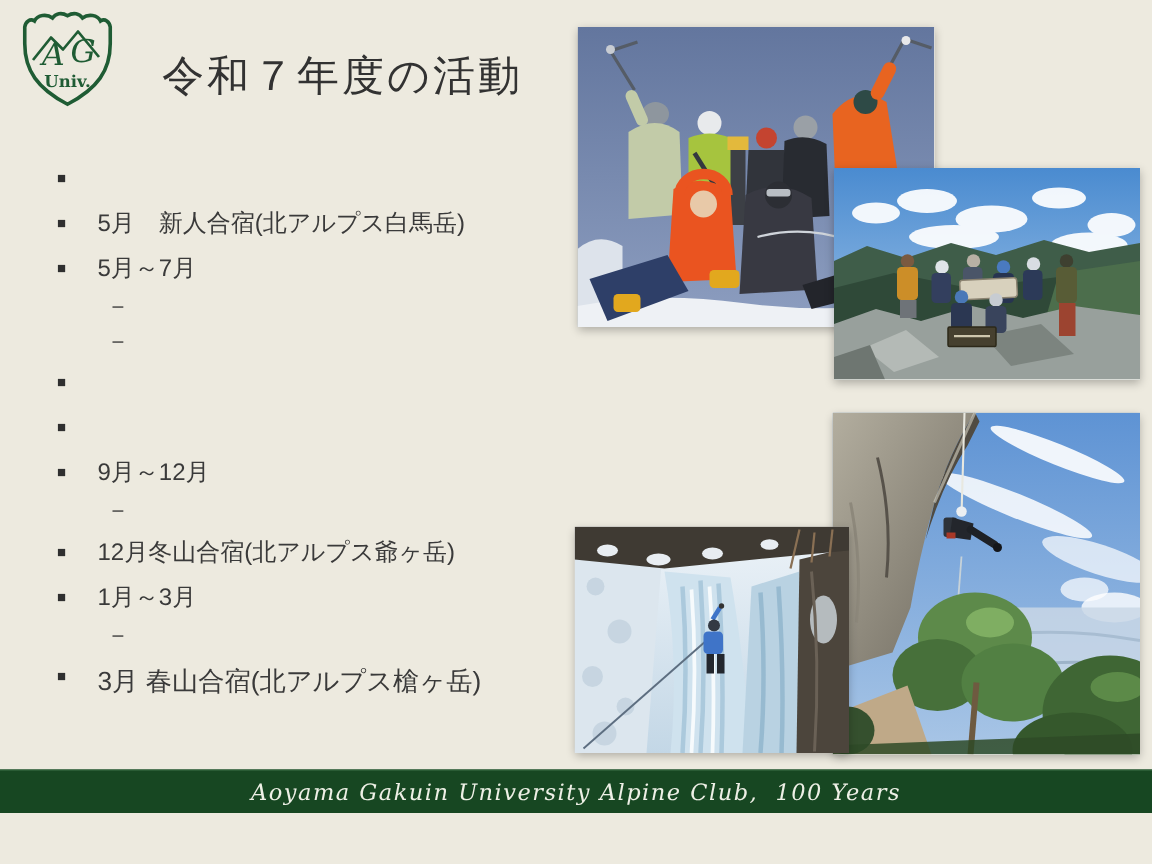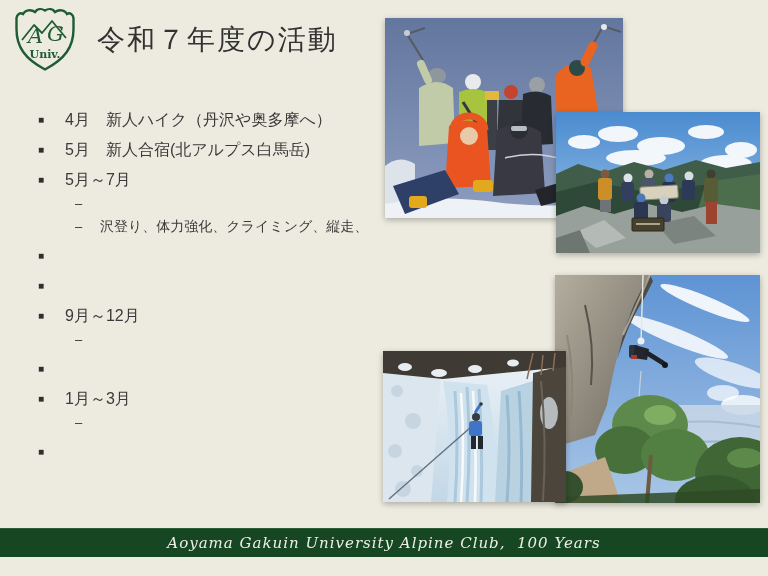--- a/index.html
+++ b/index.html
@@ -5,42 +5,42 @@
   html,body{margin:0;padding:0;background:#888;}
   .slide{
     position:relative;width:768px;height:576px;overflow:hidden;
     background:#edeadf;
     font-family:"Liberation Sans",sans-serif;
     color:#3a3a3a;
   }
   
   .logo{position:absolute;left:13px;top:7px;width:64px;height:66px;}
   .title{
-    position:absolute;left:96px;top:20px;margin:1px;
+    position:absolute;left:96px;top:20px;margin:12px;
     font-size:28px;font-weight:500;color:#323232;letter-spacing:2px;
   }
   
   .activities{position:absolute;left:38px;top:100px;width:430px;}
   .item{display:flex;align-items:flex-start;}
   .item .marker{flex-shrink:0;color:#2f2f2f;}
   .lv1{margin-top:10px;font-size:16px;line-height:20px;}
   .lv1 .marker{width:27px;font-size:10px;line-height:20px;}
   .lv2{margin-top:4px;padding-left:37px;font-size:14px;line-height:19px;}
   .lv2 .marker{width:25px;font-size:13px;line-height:19px;}
   .lv1.big{font-size:17.5px;line-height:24px;}
   
   .photo{position:absolute;overflow:hidden;box-shadow:0 2px 6px rgba(0,0,0,.28);}
   .photo svg{display:block;width:100%;height:100%;}
   .photo-snow{left:385px;top:18px;width:238px;height:200px;}
   .photo-rocky{left:556px;top:112px;width:204px;height:141px;}
   .photo-rappel{left:555px;top:275px;width:205px;height:228px;}
   .photo-ice{left:383px;top:351px;width:183px;height:151px;}
   
   .footer{
-    position:absolute;left:0;top:528px;width:768px;height:28px;
+    position:absolute;left:0;top:513px;width:768px;height:28px;
     background:#174722;border-top:1px solid #2a5c35;
     display:flex;align-items:center;justify-content:center;
   }
   .footer span{
     font-family:"DejaVu Serif",serif;font-style:italic;
     font-size:15px;color:#eef0e6;letter-spacing:1px;white-space:pre;
   }
 </style>
 </head>
 <body>
@@ -55,62 +55,62 @@
       <text x="34" y="34" font-family="DejaVu Serif, serif" font-style="italic" font-size="21" fill="#1f5c34">G</text>
       <text x="32" y="51" text-anchor="middle" font-family="DejaVu Serif, serif" font-weight="bold" font-size="11" fill="#1f5c34">Univ.</text>
     </svg>
   </div>
 
   <h1 class="title">令和７年度の活動</h1>
 
   <div class="activities">
     <div class="item lv1">
         <span class="marker">■</span>
-        <span class="txt">4月　新人ハイク（丹沢や奥多摩へ）</span>
       </div>
     <div class="item lv1">
         <span class="marker">■</span>
         <span class="txt">5月　新人合宿(北アルプス白馬岳)</span>
       </div>
     <div class="item lv1">
         <span class="marker">■</span>
         <span class="txt">5月～7月</span>
       </div>
     <div class="item lv2">
         <span class="marker">–</span>
       </div>
     <div class="item lv2">
         <span class="marker">–</span>
-        <span class="txt">沢登り、体力強化、クライミング、縦走、</span>
       </div>
     <div class="item lv1">
         <span class="marker">■</span>
       </div>
     <div class="item lv1">
         <span class="marker">■</span>
       </div>
     <div class="item lv1">
         <span class="marker">■</span>
         <span class="txt">9月～12月</span>
       </div>
     <div class="item lv2">
         <span class="marker">–</span>
       </div>
     <div class="item lv1">
         <span class="marker">■</span>
+        <span class="txt">12月冬山合宿(北アルプス爺ヶ岳)</span>
       </div>
     <div class="item lv1">
         <span class="marker">■</span>
         <span class="txt">1月～3月</span>
       </div>
     <div class="item lv2">
         <span class="marker">–</span>
       </div>
     <div class="item lv1 big">
         <span class="marker">■</span>
+        <span class="txt">3月 春山合宿(北アルプス槍ヶ岳)</span>
       </div>
   </div>
 
   <div class="photo photo-snow">
     <svg viewBox="0 0 238 200" preserveAspectRatio="none">
       <defs>
         <linearGradient id="p1sky" x1="0" y1="0" x2="0" y2="1">
           <stop offset="0" stop-color="#63769e"></stop>
             <stop offset="1" stop-color="#8d9ec0"></stop>
         </linearGradient>

